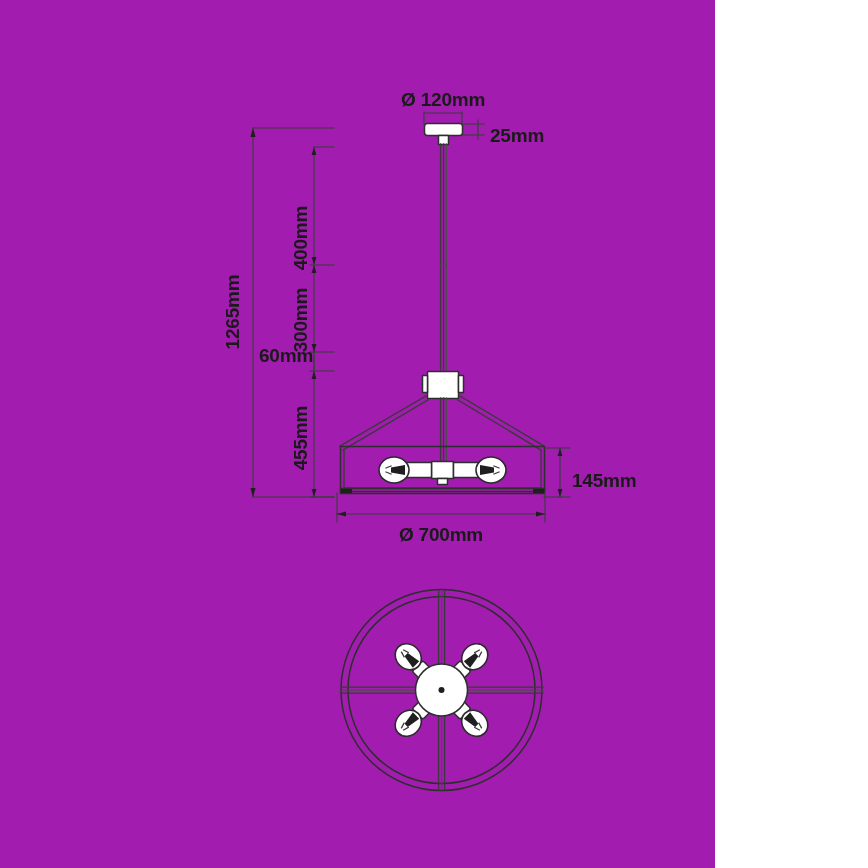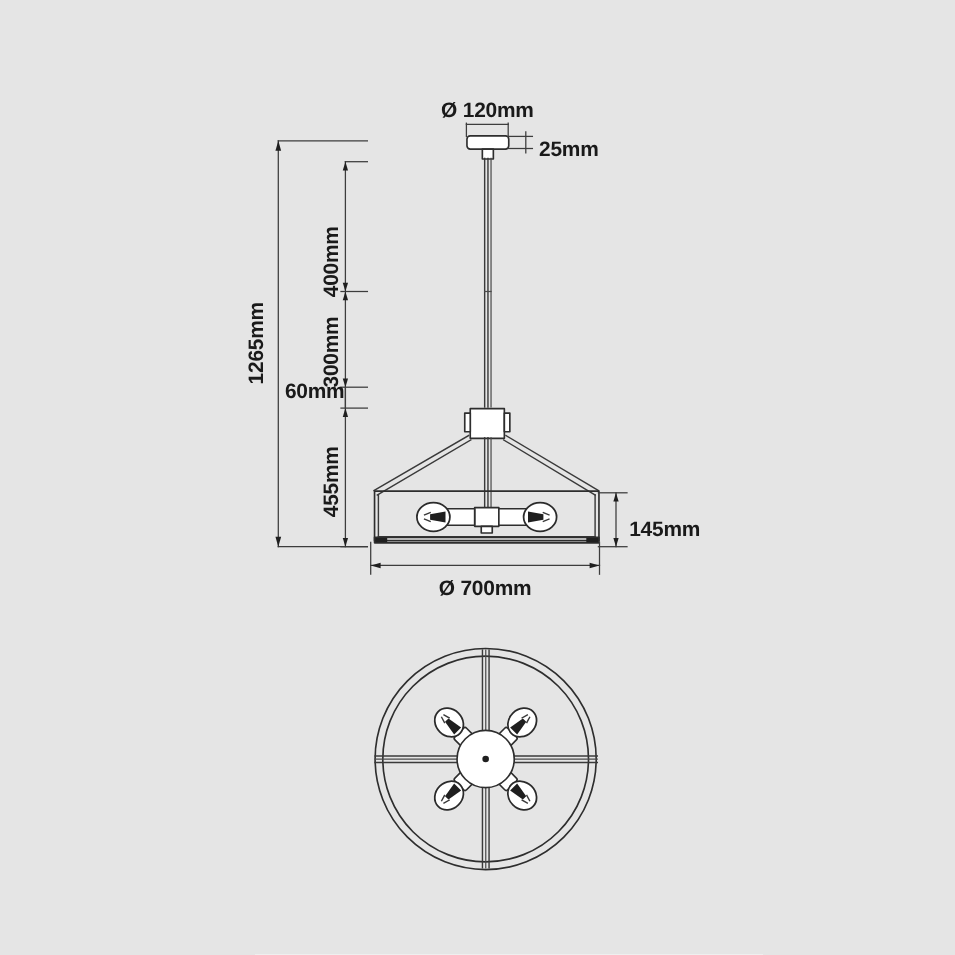--- a/index.html
+++ b/index.html
@@ -8,23 +8,23 @@
     background: #ffffff;
   }
   body {
     width: 868px;
     height: 868px;
     font-family: "Liberation Sans", sans-serif;
     overflow: hidden;
   }
   #drawing-root {
     position: relative;
-    width: 868px;
+    width: 715px;
     height: 868px;
-    background: #e5e5e5;
+    background: #a21caf;
     text-decoration: underline;
   }
   svg.tech-drawing {
     display: block;
     width: 868px;
     height: 868px;
   }
   .ln {
     stroke: #3a3a3a;
     stroke-width: 1.3;

